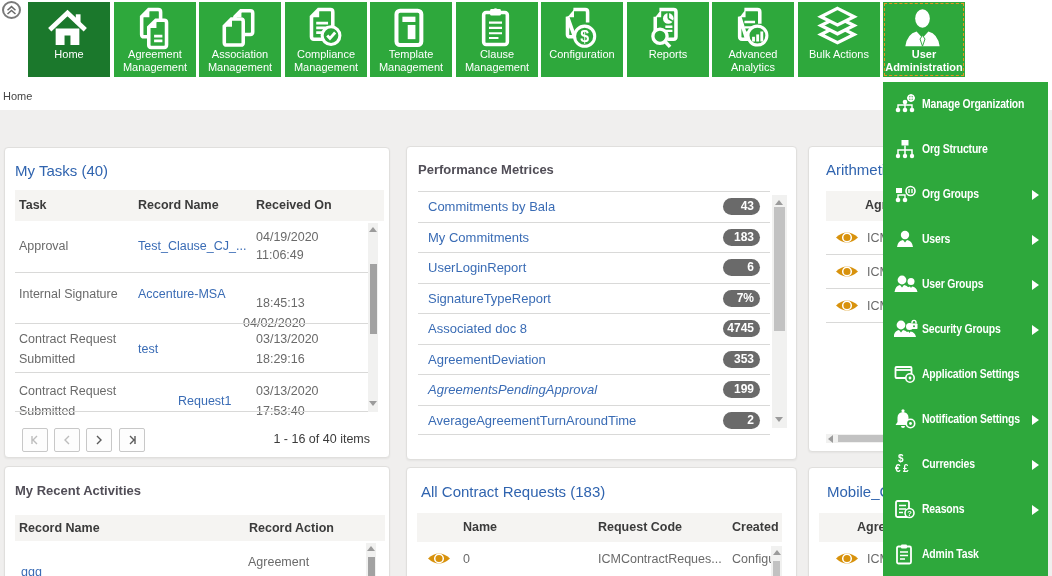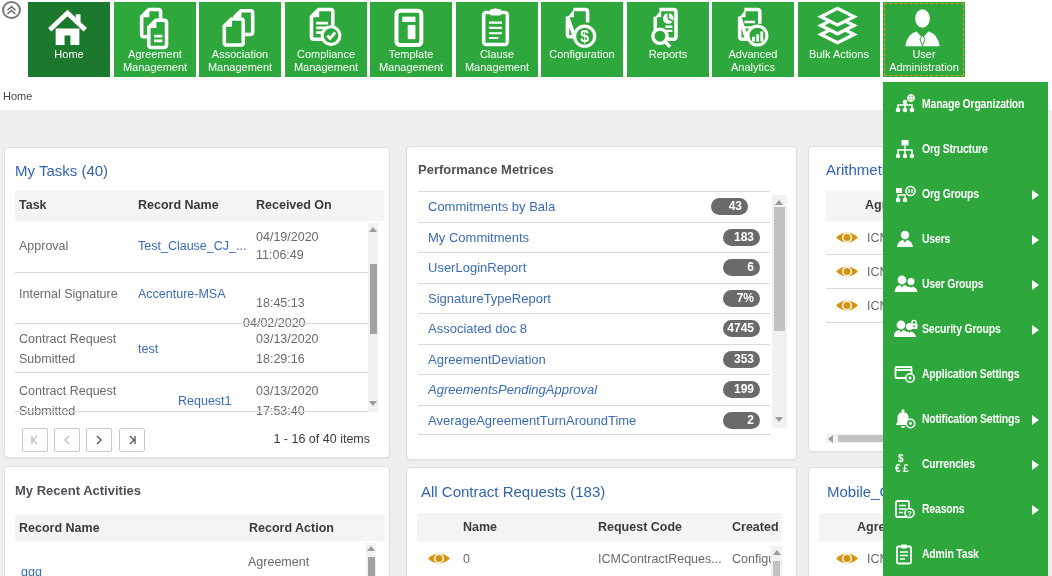--- a/index.html
+++ b/index.html
@@ -2,21 +2,21 @@
 <html><head><meta charset="utf-8"><style>
 *{margin:0;padding:0;box-sizing:border-box;}
 html,body{width:1052px;height:576px;overflow:hidden;}
 body{position:relative;font-family:"Liberation Sans",sans-serif;background:#fff;}
 #graybg{position:absolute;left:0;top:110px;width:1052px;height:466px;background:#f0efee;}
 
 .tile{position:absolute;top:2px;width:82px;height:75px;background:#2ea83c;}
 .tile .lbl{position:absolute;top:46px;left:0;width:100%;text-align:center;color:#fff;font-size:11px;line-height:13px;}
 .tile svg{position:absolute;left:17px;top:4px;width:45px;height:45px;}
 #tHome{background:#1b782c;}
-#tUser{outline:1px dashed #e9941e;outline-offset:-2px;}
+#tUser{outline:1px dashed #e9941e;outline-offset:-2px;font-weight:bold;}
 
 .card{position:absolute;background:#fff;border:1px solid #e0dfdd;border-radius:4px;box-shadow:0 1px 2px rgba(0,0,0,0.05);}
 .bluet{position:absolute;font-size:15px;color:#3064af;white-space:nowrap;}
 .darkt{position:absolute;font-size:13px;font-weight:bold;color:#514e57;white-space:nowrap;}
 .thead{position:absolute;background:#f5f4f2;}
 .th{position:absolute;font-size:12.5px;font-weight:bold;color:#3b3b3b;white-space:nowrap;}
 .td{position:absolute;font-size:12.5px;color:#6a6a6a;white-space:nowrap;}
 .lnk{position:absolute;font-size:12.5px;color:#3a6cb5;white-space:nowrap;}
 .divl{position:absolute;height:1px;background:#d9d9d8;}
 
@@ -204,21 +204,21 @@
         <path d="M4 1 L8 5 L4 9 M9 1 V9" stroke="#5b5b5b" stroke-width="1.4" fill="none"></path>
       </svg>
     </div>
 <div class="td" style="right:19px;top:284px;color:#3b3b3b;">1 - 16 of 40 items</div>
 </div>
 
 <div class="card" style="left:406px;top:146px;width:391px;height:314px;">
 <div class="darkt" style="left:11px;top:15px;">Performance Metrices</div>
 <div class="divl" style="left:11px;top:44px;width:352px;"></div>
 <div class="lnk" style="left:21px;top:52px;font-size:13px;">Commitments by Bala</div>
-    <div class="badge" style="right:48px;top:51px;">43</div>
+    <div class="badge" style="right:36px;top:51px;">43</div>
 <div class="divl" style="left:11px;top:75px;width:352px;"></div>
 <div class="lnk" style="left:21px;top:83px;font-size:13px;">My Commitments</div>
     <div class="badge" style="right:36px;top:82px;">183</div>
 <div class="divl" style="left:11px;top:105px;width:352px;"></div>
 <div class="lnk" style="left:21px;top:113px;font-size:13px;">UserLoginReport</div>
     <div class="badge" style="right:36px;top:112px;">6</div>
 <div class="divl" style="left:11px;top:136px;width:352px;"></div>
 <div class="lnk" style="left:21px;top:144px;font-size:13px;">SignatureTypeReport</div>
     <div class="badge" style="right:36px;top:143px;">7%</div>
 <div class="divl" style="left:11px;top:166px;width:352px;"></div>

